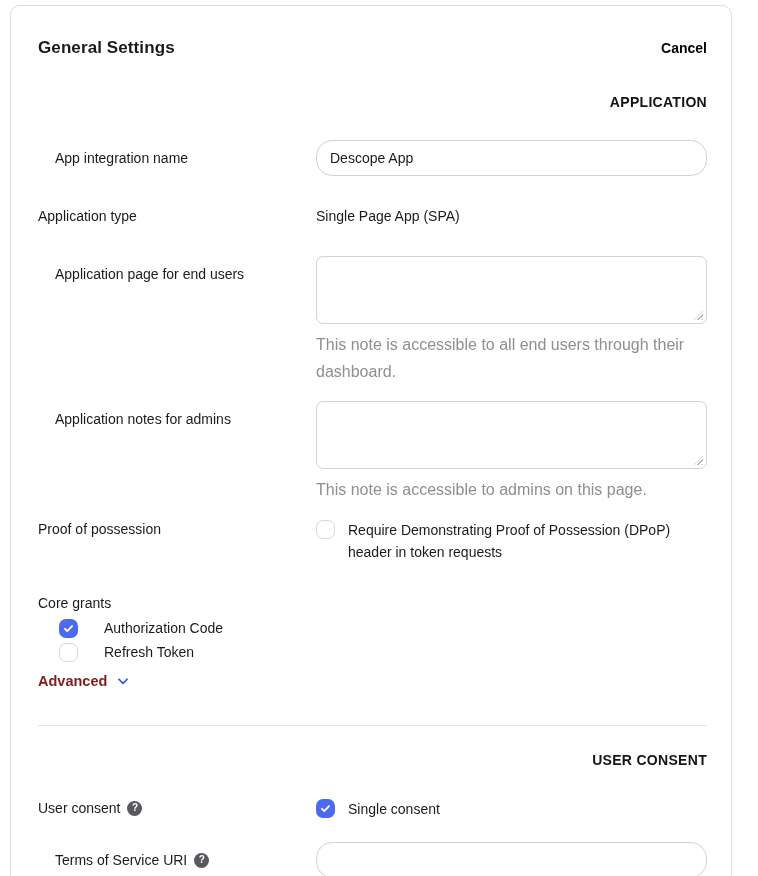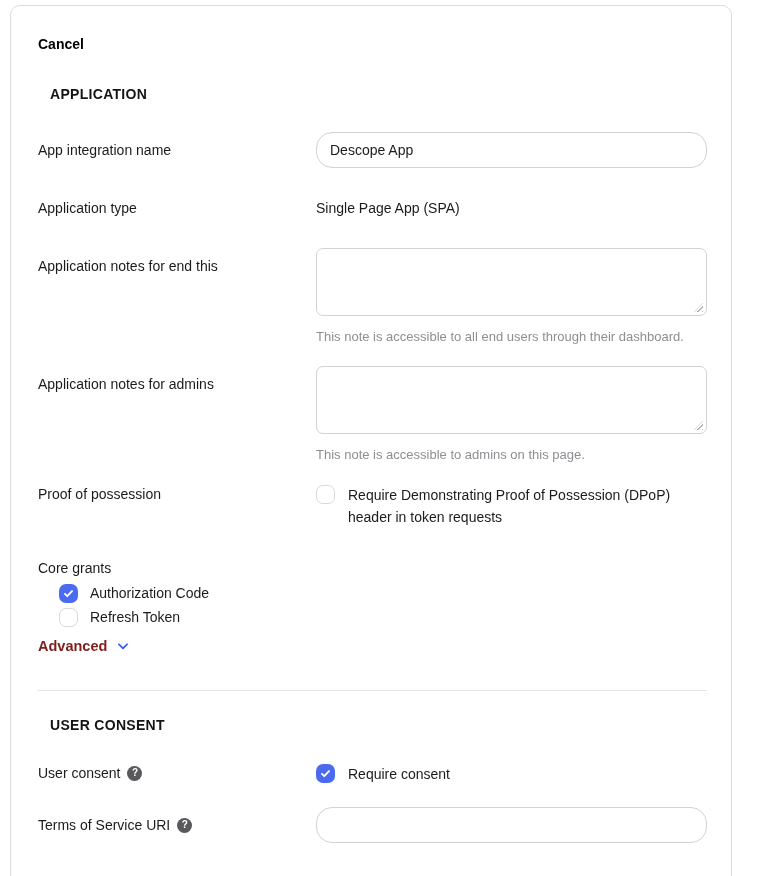--- a/index.html
+++ b/index.html
@@ -3,82 +3,83 @@
 <meta charset="utf-8">
 <style>
   html,body{margin:0;padding:0;width:758px;height:876px;overflow:hidden;background:#fff;
     font-family:"Liberation Sans","DejaVu Sans",sans-serif;color:#1b1b1f;}
   .card{position:absolute;left:10px;top:5px;width:722px;height:940px;background:#fff;
     border:1px solid #dcdce0;border-radius:10px;box-sizing:border-box;
     padding:30px 24px 40px 27px;}
   .card-header{display:flex;justify-content:space-between;align-items:center;margin-bottom:32px;}
   .page-title{font-size:17px;font-weight:700;line-height:24px;margin:0;letter-spacing:.1px;}
   .cancel-link{font-size:14px;font-weight:700;color:#000000;cursor:pointer;text-decoration:none;}
-  .section-header{font-size:14px;font-weight:700;letter-spacing:.3px;margin:0 12px 28px;line-height:20px;color:#141417;}
+  .section-header{font-size:14px;font-weight:700;letter-spacing:.3px;margin:0 0 28px;line-height:20px;color:#141417;text-align:right;}
   .row{display:grid;grid-template-columns:278px 1fr;align-items:start;margin-bottom:30px;}
   .row.mb18{}
   .row.mb16{margin-bottom:16px;}
   .row.mb22{margin-bottom:22px;}
   .field-label{font-size:14px;line-height:20px;color:#1b1b1f;}
-  .pt8{padding-top:8px;}
+  .pt8{padding-top:8px;margin-left:17px;}
   .static-value{font-size:14px;line-height:20px;color:#1b1b1f;}
   .text-input{width:100%;height:36px;box-sizing:border-box;border:1px solid #d2d2d7;border-radius:16px;
     padding:0 13px;font-size:14px;color:#1b1b1f;font-family:inherit;outline:none;background:#fff;}
   .ta-wrap{position:relative;}
   .textarea{width:100%;height:68px;box-sizing:border-box;border:1px solid #d2d2d7;border-radius:7px;
     padding:8px 13px;font-size:14px;color:#1b1b1f;font-family:inherit;outline:none;resize:none;display:block;background:#fff;}
   .resize-handle{position:absolute;right:4px;bottom:4px;width:9px;height:9px;cursor:nwse-resize;
     background:repeating-linear-gradient(135deg,transparent 0 2px,#b3b3b8 2px 3.2px);
     clip-path:polygon(100% 0,100% 100%,0 100%);}
-  .help-text{font-size:13px;line-height:27px;color:#8e8e93;margin-top:7px;max-width:391px;}
+  .help-text{font-size:16px;line-height:27px;color:#8e8e93;margin-top:7px;max-width:391px;}
   .checkbox-row{display:flex;align-items:flex-start;gap:13px;}
   .checkbox{flex:0 0 auto;width:19px;height:19px;border-radius:7px;box-sizing:border-box;cursor:pointer;
     display:inline-flex;align-items:center;justify-content:center;margin-top:1px;}
   .checkbox.unchecked{border:1.5px solid #d8d8dc;background:#fff;}
   .checkbox.checked{border:none;background:#4c6af0;}
   .checkbox.checked svg{width:13px;height:13px;}
   .checkbox-label{font-size:14px;line-height:22px;color:#1b1b1f;max-width:375px;}
   .group-label{font-size:14px;line-height:20px;color:#1b1b1f;}
   .options{margin-top:4px;padding-left:21px;display:flex;flex-direction:column;gap:2px;}
-  .option{display:flex;align-items:center;gap:12px;height:22px;text-align:center;}
+  .option{display:flex;align-items:center;gap:26px;height:22px;text-align:center;}
   .option .checkbox{margin-top:0;}
   .advanced-link{display:inline-flex;align-items:center;gap:9px;margin-top:8px;color:#7f1d1d;
     font-size:14.5px;font-weight:700;cursor:pointer;line-height:20px;}
   .advanced-link svg{width:14px;height:14px;}
   .divider{border:none;border-top:1px solid #e4e4e7;margin:34px 0 24px;}
   .help-icon{display:inline-flex;align-items:center;justify-content:center;width:15px;height:15px;
     border-radius:50%;background:#58585d;color:#fff;font-size:10px;font-weight:700;margin-left:7px;
     vertical-align:-2px;cursor:pointer;line-height:1;}
   .label-inline{display:flex;align-items:center;}
 </style>
 </head>
 <body>
 
 <div class="card">
 
   <div class="card-header">
+    <h1 class="page-title">General Settings</h1>
     <a class="cancel-link">Cancel</a>
   </div>
 
   <h2 class="section-header">APPLICATION</h2>
 
   <div class="row">
     <div class="field-label pt8">App integration name</div>
     <div>
       <input type="text" class="text-input" value="Descope App" style="">
     </div>
   </div>
 
   <div class="row mb18">
     <div class="field-label">Application type</div>
     <div class="static-value">Single Page App (SPA)</div>
   </div>
 
   <div class="row mb16">
-    <div class="field-label pt8">Application notes for end this</div>
+    <div class="field-label pt8">Application page for end users</div>
     <div>
       <div class="ta-wrap">
         <textarea class="textarea" style=""></textarea>
         <span class="resize-handle"></span>
       </div>
       <div class="help-text">This note is accessible to all end users through their dashboard.</div>
     </div>
   </div>
 
   <div class="row mb16">
@@ -134,21 +135,21 @@
     <div class="field-label label-inline">
       <span>User consent</span>
       <span class="help-icon">?</span>
     </div>
     <div class="checkbox-row">
       <span class="checkbox checked">
         <svg viewBox="0 0 24 24">
           <path d="M5.5 12.6l4.2 4.3 8.8-9.4" fill="none" stroke="#fff" stroke-width="3.4" stroke-linecap="round" stroke-linejoin="round"></path>
         </svg>
       </span>
-      <span class="checkbox-label">Require consent</span>
+      <span class="checkbox-label">Single consent</span>
     </div>
   </div>
 
   <div class="row">
     <div class="field-label pt8 label-inline">
       <span>Terms of Service URI</span>
       <span class="help-icon">?</span>
     </div>
     <div>
       <input type="text" class="text-input" value="" style="">

